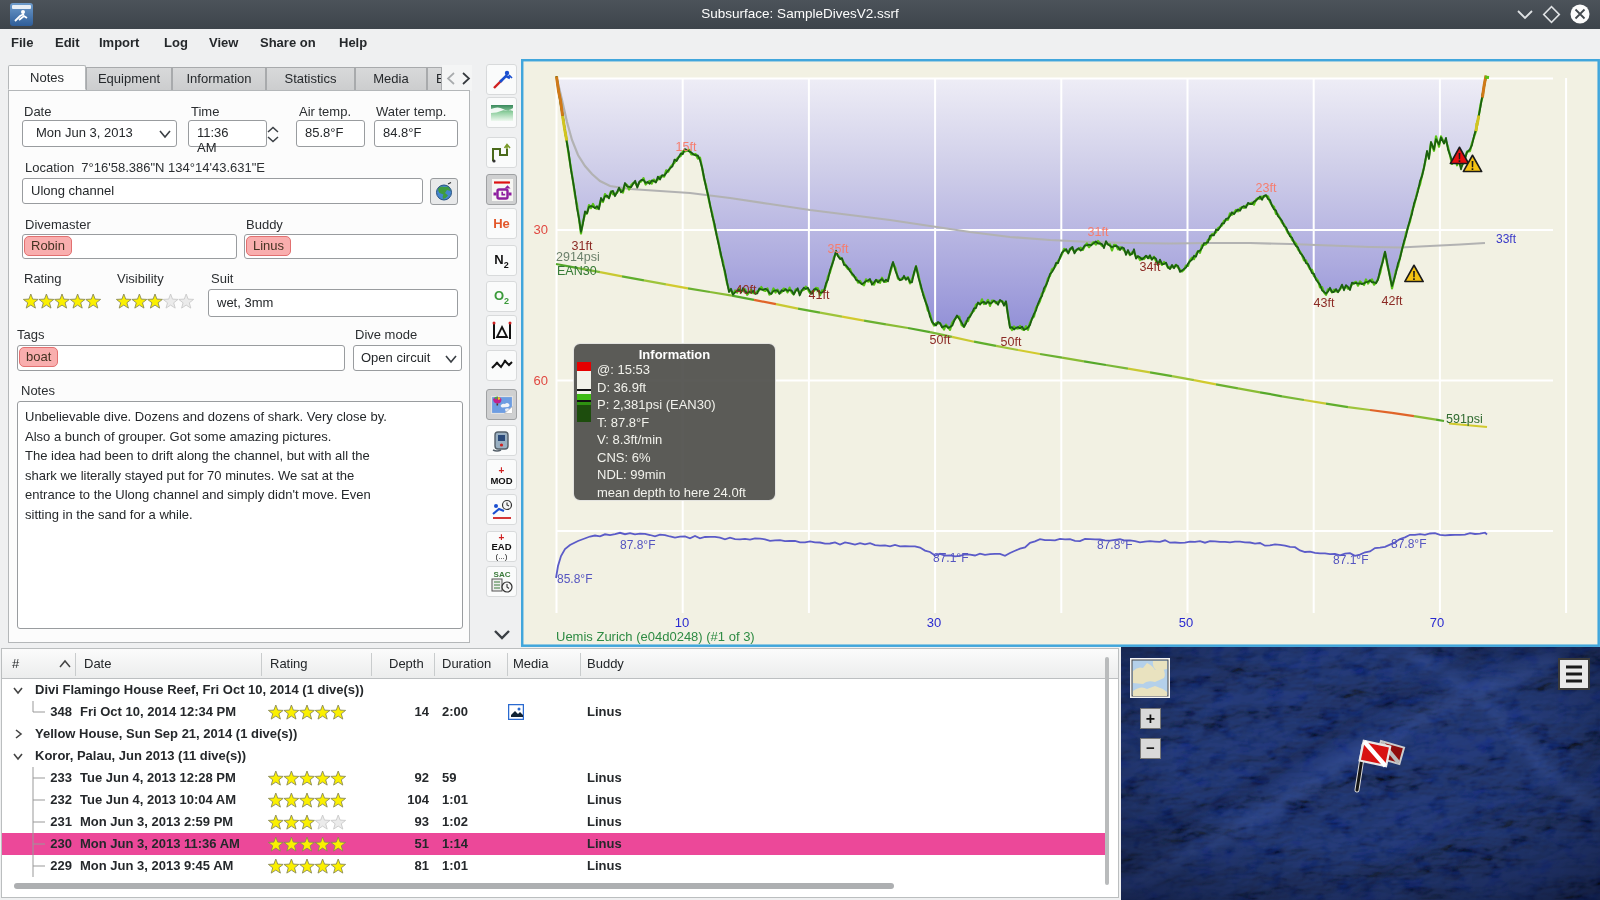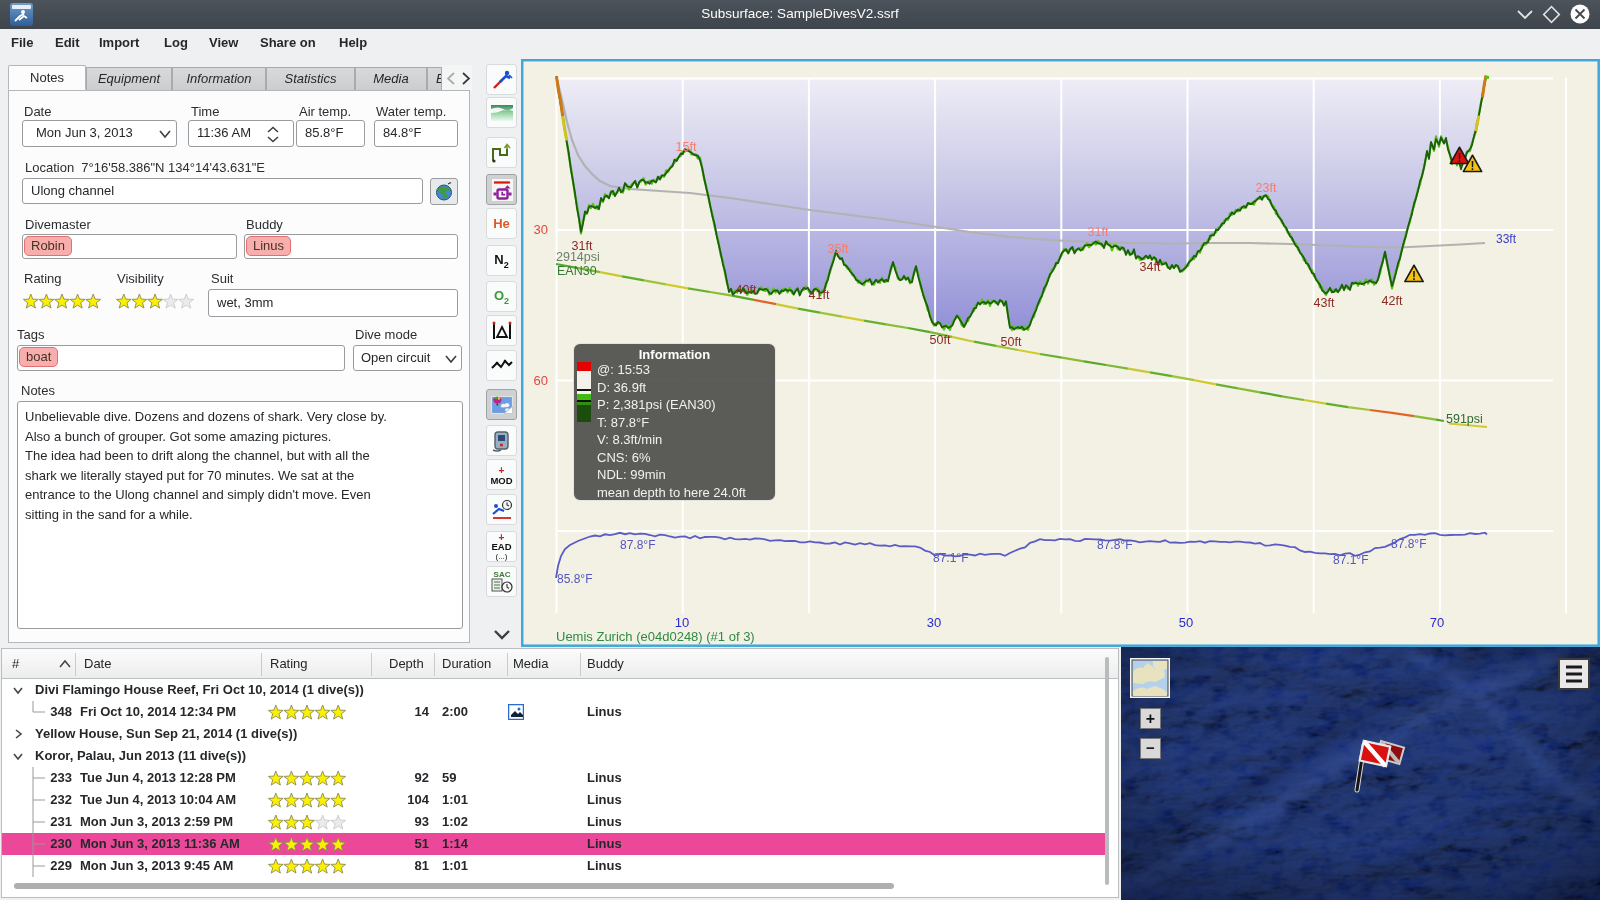--- a/index.html
+++ b/index.html
@@ -5,21 +5,21 @@
 html,body { width:1600px; height:900px; overflow:hidden; font-family:"Liberation Sans",sans-serif; }
 #root { position:relative; width:1600px; height:900px; background:#eff0f1; font-size:13px; color:#25282b; }
 #titlebar { position:absolute; left:0; top:0; width:1600px; height:29px;
   background:linear-gradient(#4c535a,#3d444b); }
 #titlebar .title { position:absolute; left:0; right:0; top:6px; text-align:center; color:#fdfdfd; font-size:13.5px; }
 #appicon { position:absolute; left:10px; top:3px; width:23px; height:23px; border-radius:3px;
   background:linear-gradient(#6f9ccb,#2e5d99); }
 #menubar { position:absolute; left:0; top:29px; width:1600px; height:28px; background:#eff0f1; }
 #menubar span { position:absolute; top:6px;font-weight:bold; }
 .tab { position:absolute; top:67px; height:23px; background:linear-gradient(#d8d9da,#cccdce);
-  border:1px solid #a8aaac; border-bottom:none; text-align:center; padding-top:3px;font-style:italic; }
+  border:1px solid #a8aaac; border-bottom:none; text-align:center; padding-top:3px; }
 #tabactive { position:absolute; left:8px; top:65px; width:78px; height:25px; background:#fcfcfc;
   border:1px solid #b4b7b9; border-bottom:1px solid #fcfcfc; border-radius:2px 2px 0 0; text-align:center; padding-top:4px; z-index:3; }
 #panel { position:absolute; left:8px; top:90px; width:462px; height:553px; background:#fcfcfc;
   border:1px solid #b4b7b9; }
 .flabel { position:absolute; color:#2b2e31; }
 .input { position:absolute; background:#fff; border:1px solid #999c9f; border-radius:3px; }
 .pill { position:absolute; background:#f9aeae; border:1.5px solid #e27070; border-radius:5px;
   padding:1px 6px 2px 6px; color:#432; }
 #toolbar { position:absolute; left:486px; top:60px; width:31px; height:590px; }
 .tbbtn { position:absolute; left:0; width:31px; height:31px; display:flex; align-items:center;
@@ -100,21 +100,21 @@
 <div id="tabactive">Notes</div>
 <div id="panel"></div>
 <div class="flabel" style="left:24px;top:104px">Date</div>
 <div class="flabel" style="left:191px;top:104px">Time</div>
 <div class="flabel" style="left:299px;top:104px">Air temp.</div>
 <div class="flabel" style="left:376px;top:104px">Water temp.</div>
 <div class="input" style="left:22px;top:120px;width:155px;height:27px;padding:4px 0 0 13px">Mon Jun 3, 2013</div>
 <svg style="position:absolute;left:158px;top:129px" width="14" height="10">
       <path d="M2 2 L7 8 L12 2" stroke="#3a3f44" stroke-width="1.6" fill="none"></path>
     </svg>
-<div class="input" style="left:188px;top:120px;width:106px;height:27px;padding:4px 16px 0 8px">11:36 AM</div>
+<div class="input" style="left:188px;top:120px;width:79px;height:27px;padding:4px 16px 0 8px">11:36 AM</div>
 <svg style="position:absolute;left:266px;top:126px" width="14" height="17">
       <path d="M2 6 L7 1.5 L12 6" stroke="#3a3f44" stroke-width="1.5" fill="none"></path>
       <path d="M2 11 L7 15.5 L12 11" stroke="#3a3f44" stroke-width="1.5" fill="none"></path>
     </svg>
 <div class="input" style="left:296px;top:120px;width:69px;height:27px;padding:4px 0 0 8px">85.8°F</div>
 <div class="input" style="left:374px;top:120px;width:84px;height:27px;padding:4px 0 0 8px">84.8°F</div>
 <div class="flabel" style="left:25px;top:160px">Location&nbsp;&nbsp;7°16'58.386"N 134°14'43.631"E</div>
 <div class="input" style="left:22px;top:178px;width:401px;height:26px;padding:4px 0 0 8px">Ulong channel</div>
 <div class="input" style="left:430px;top:178px;width:28px;height:27px;background:#e8e9ea"><svg width="20" height="20" style="margin:3px 0 0 3px">
         <circle cx="10" cy="10.5" r="7.5" fill="#4586cf"></circle>

